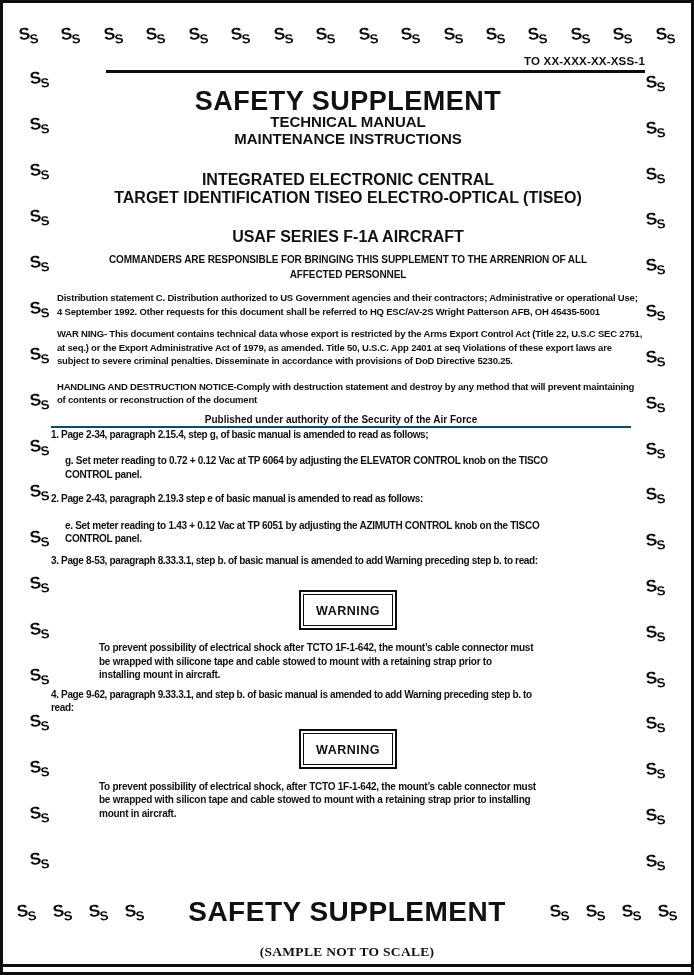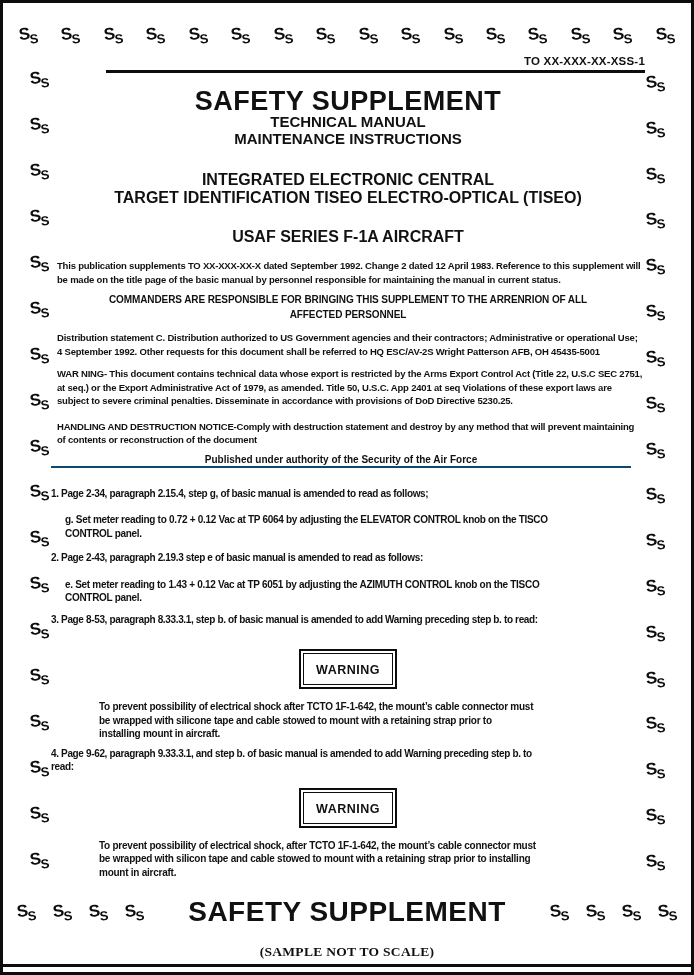--- a/index.html
+++ b/index.html
@@ -30,21 +30,21 @@
   .sys{margin-top:24px;}
   .h3{font-size:16px;font-weight:bold;line-height:17.5px;}
   .usaf{margin-top:22px;font-size:16px;font-weight:bold;}
   
   .notice{margin-top:9px;font-size:9.5px;font-weight:bold;letter-spacing:-0.2px;line-height:13.5px;padding-left:6px;}
   .notice.first{margin-top:13px;}
   .commanders{margin-top:7px;text-align:center;font-size:10px;font-weight:bold;line-height:14.5px;white-space:pre-line;letter-spacing:-0.1px;}
   .authority{margin-top:7px;text-align:center;font-size:10px;font-weight:bold;border-bottom:2px solid #0c4a6e;padding-bottom:1px;margin-right:14px;}
   
   .amend{margin-top:0;font-size:10px;font-weight:bold;letter-spacing:-0.35px;line-height:13.5px;white-space:pre-line;}
-  .p1{margin-top:19px;}
+  .p1{}
   .step{margin-top:13px;margin-left:14px;font-size:10px;font-weight:bold;letter-spacing:-0.3px;line-height:13.5px;white-space:pre-line;}
   .p2{margin-top:11px;}
   .p3{margin-top:8px;}
   .p4{margin-top:6px;}
   .warnbox-wrap{margin-top:23px;display:flex;justify-content:center;}
   .warnbox{border:2.5px solid #0d0d0d;padding:2px;background:#fff;}
   .warnbox-inner{border:1.5px solid #0d0d0d;padding:6px 12px;}
   .warnlabel{font-size:12.5px;font-weight:bold;letter-spacing:0.5px;}
   .warntext{margin-top:11px;margin-left:48px;width:512px;font-size:10px;font-weight:bold;letter-spacing:-0.25px;line-height:13.5px;white-space:pre-line;}
   
@@ -284,21 +284,20 @@
       <div class="h1">SAFETY SUPPLEMENT</div>
       <div class="h2">TECHNICAL MANUAL</div>
       <div class="h2">MAINTENANCE INSTRUCTIONS</div>
       <div class="sys">
         <div class="h3">INTEGRATED ELECTRONIC CENTRAL</div>
         <div class="h3">TARGET IDENTIFICATION TISEO ELECTRO-OPTICAL (TISEO)</div>
       </div>
       <div class="usaf">USAF SERIES F-1A AIRCRAFT</div>
     </div>
 
-    <div class="notice first">This publication supplements TO XX-XXX-XX-X dated September 1992.  Change 2 dated 12 April 1983. Reference to this supplement will be made on the title page of the basic manual by personnel responsible for maintaining the manual in current status.</div>
     <div class="commanders">COMMANDERS ARE RESPONSIBLE FOR BRINGING THIS SUPPLEMENT TO THE ARRENRION OF ALL
 AFFECTED PERSONNEL</div>
     <div class="notice">Distribution statement C.  Distribution authorized to US Government agencies and their contractors; Administrative or operational Use; 4 September 1992. Other requests for this document shall be referred to HQ ESC/AV-2S Wright Patterson AFB, OH 45435-5001</div>
     <div class="notice">WAR NING- This document contains technical data whose export is restricted by the Arms Export Control Act (Title 22, U.S.C SEC 2751, at seq.) or the Export Administrative Act of 1979, as amended. Title 50, U.S.C. App 2401 at seq  Violations of these export laws are subject to severe criminal penalties. Disseminate in accordance with provisions of DoD Directive 5230.25.</div>
     <div class="notice" style="margin-top:12px;">HANDLING AND DESTRUCTION NOTICE-Comply with destruction statement and destroy by any method that will prevent maintaining of contents or reconstruction of the document</div>
     <div class="authority">Published under authority of the Security of the Air Force</div>
 
     <div class="amend p1">1. Page 2-34, paragraph 2.15.4, step g, of basic manual is amended to read as follows;</div>
     <div class="step">g.  Set meter reading to 0.72 + 0.12 Vac at TP 6064 by adjusting the ELEVATOR CONTROL knob on the TISCO
 CONTROL panel.</div>

